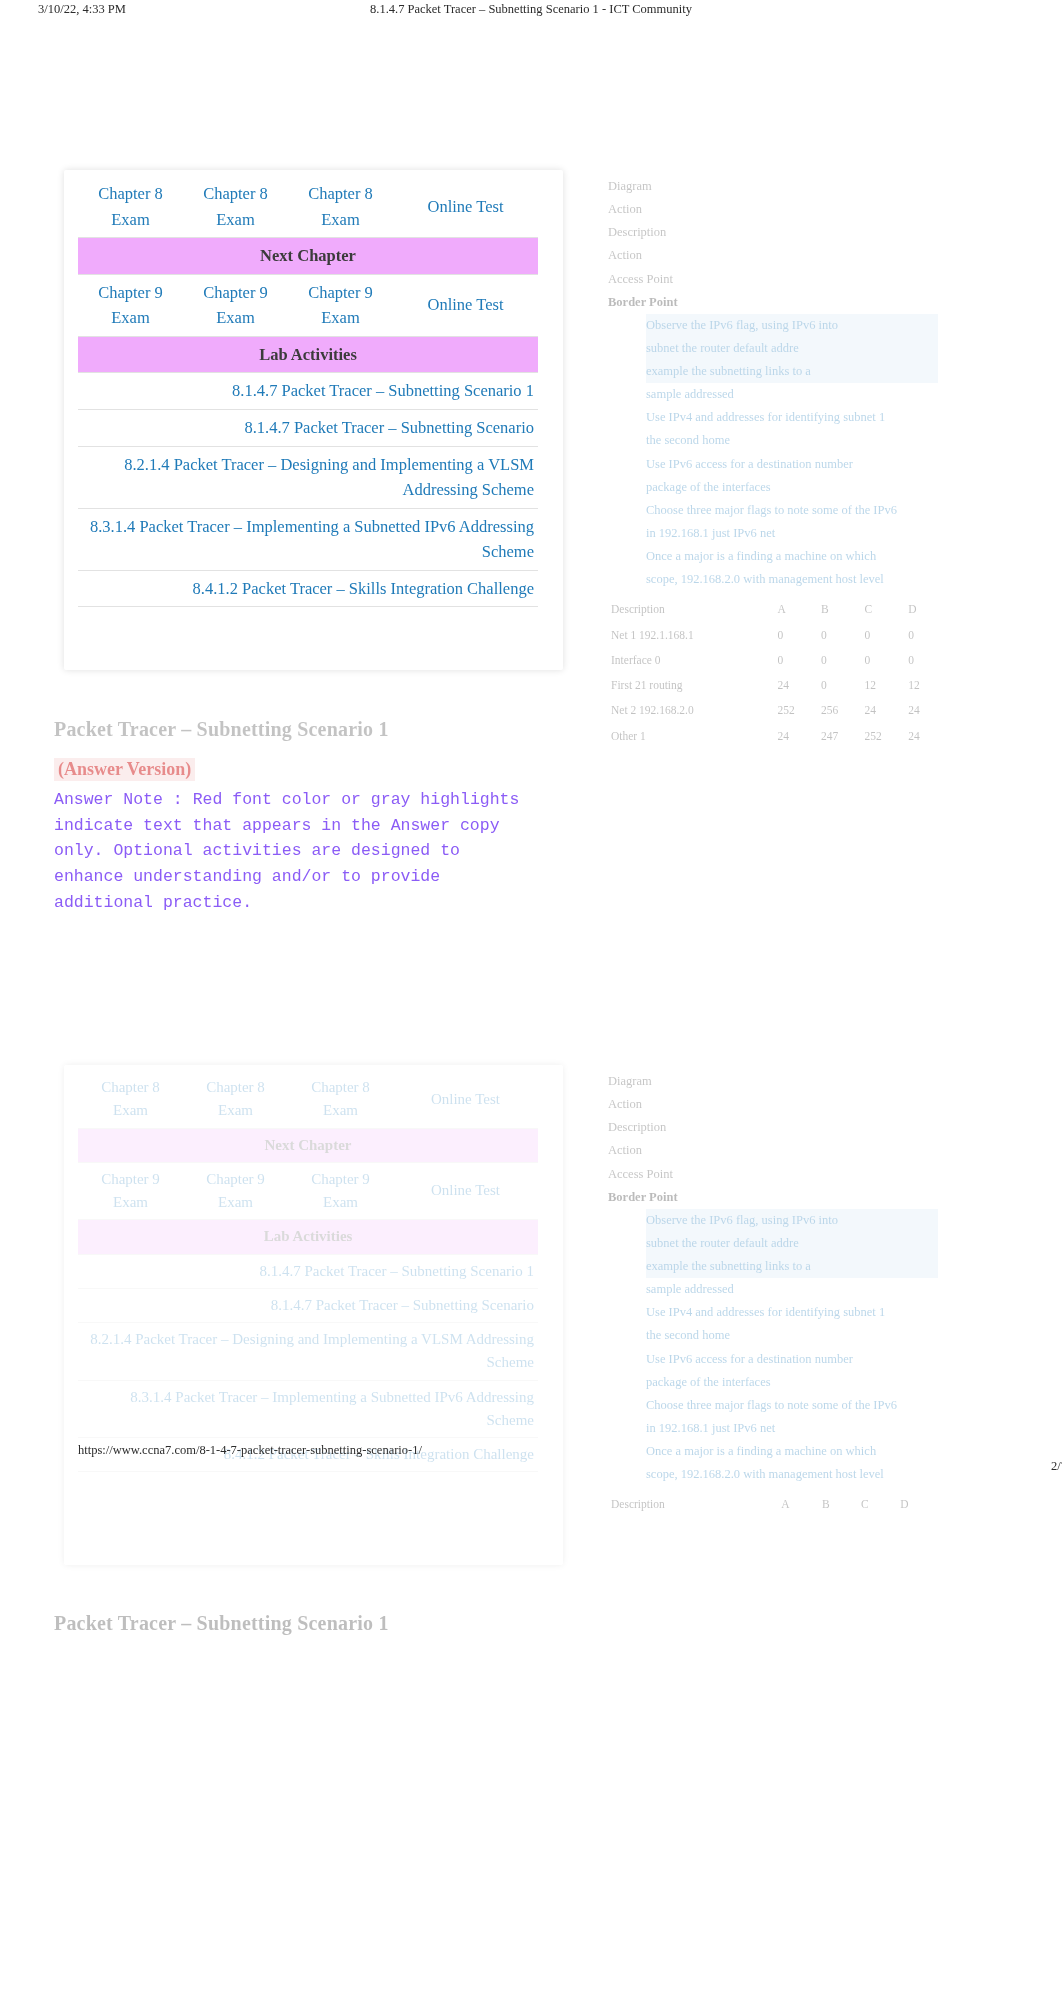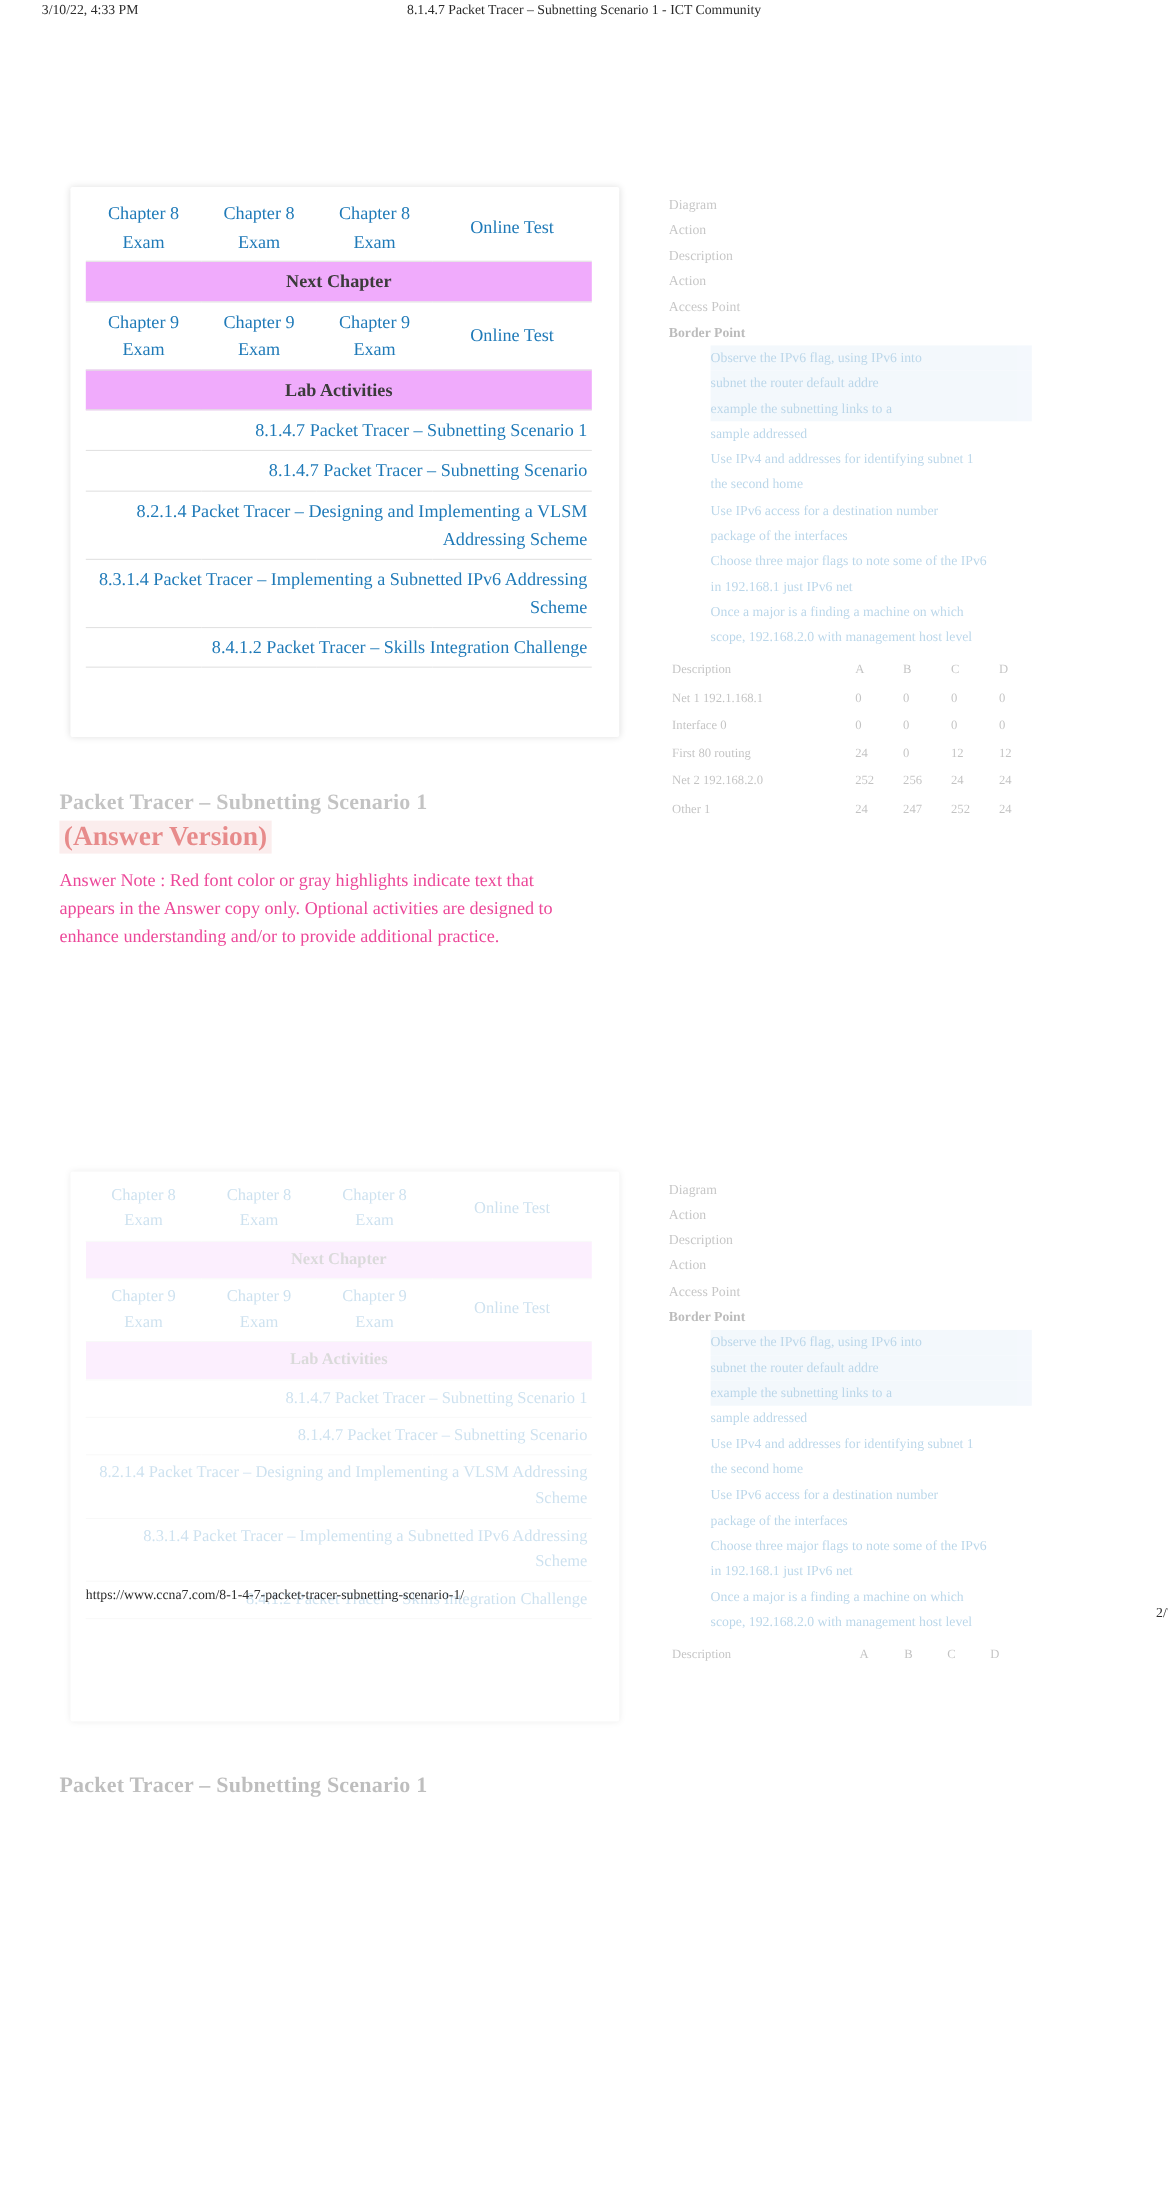--- a/index.html
+++ b/index.html
@@ -165,40 +165,40 @@
   .big-title {
     font-family: "Liberation Serif", serif;
     font-size: 20px;
     font-weight: bold;
     color: #2b2b2b;
     opacity: 0.28;
     letter-spacing: 0.2px;
     white-space: nowrap;
   }
   .big-subtitle {
-    margin-top: 5px;
+    margin-top: 17px;
     display: inline-block;
     font-family: "Liberation Serif", serif;
-    font-size: 25px;
+    font-size: 18px;
     font-weight: bold;
     color: #cc0000;
     background: #f7d9d9;
     opacity: 0.45;
     padding: 1px 4px;
     white-space: nowrap;
   }
   .answer-note {
     position: absolute;
     left: 54px;
     top: 787px;
     width: 470px;
-    font-family: Liberation Serif, serif;
+    font-family: Liberation Mono, monospace;
     font-size: 16.5px;
     line-height: 1.56;
-    color: #ec4899;
+    color: #8b5cf6;
   }
 
   
   #ghost-card {
     left: 64px;
     top: 1065px;
     width: 499px;
     height: 500px;
     opacity: 0.55;
   }
@@ -311,21 +311,21 @@
         <td>0</td>
       </tr>
       <tr>
         <td>Interface 0</td>
         <td>0</td>
         <td>0</td>
         <td>0</td>
         <td>0</td>
       </tr>
       <tr>
-        <td>First 80 routing</td>
+        <td>First 21 routing</td>
         <td>24</td>
         <td>0</td>
         <td>12</td>
         <td>12</td>
       </tr>
       <tr>
         <td>Net 2 192.168.2.0</td>
         <td>252</td>
         <td>256</td>
         <td>24</td>

